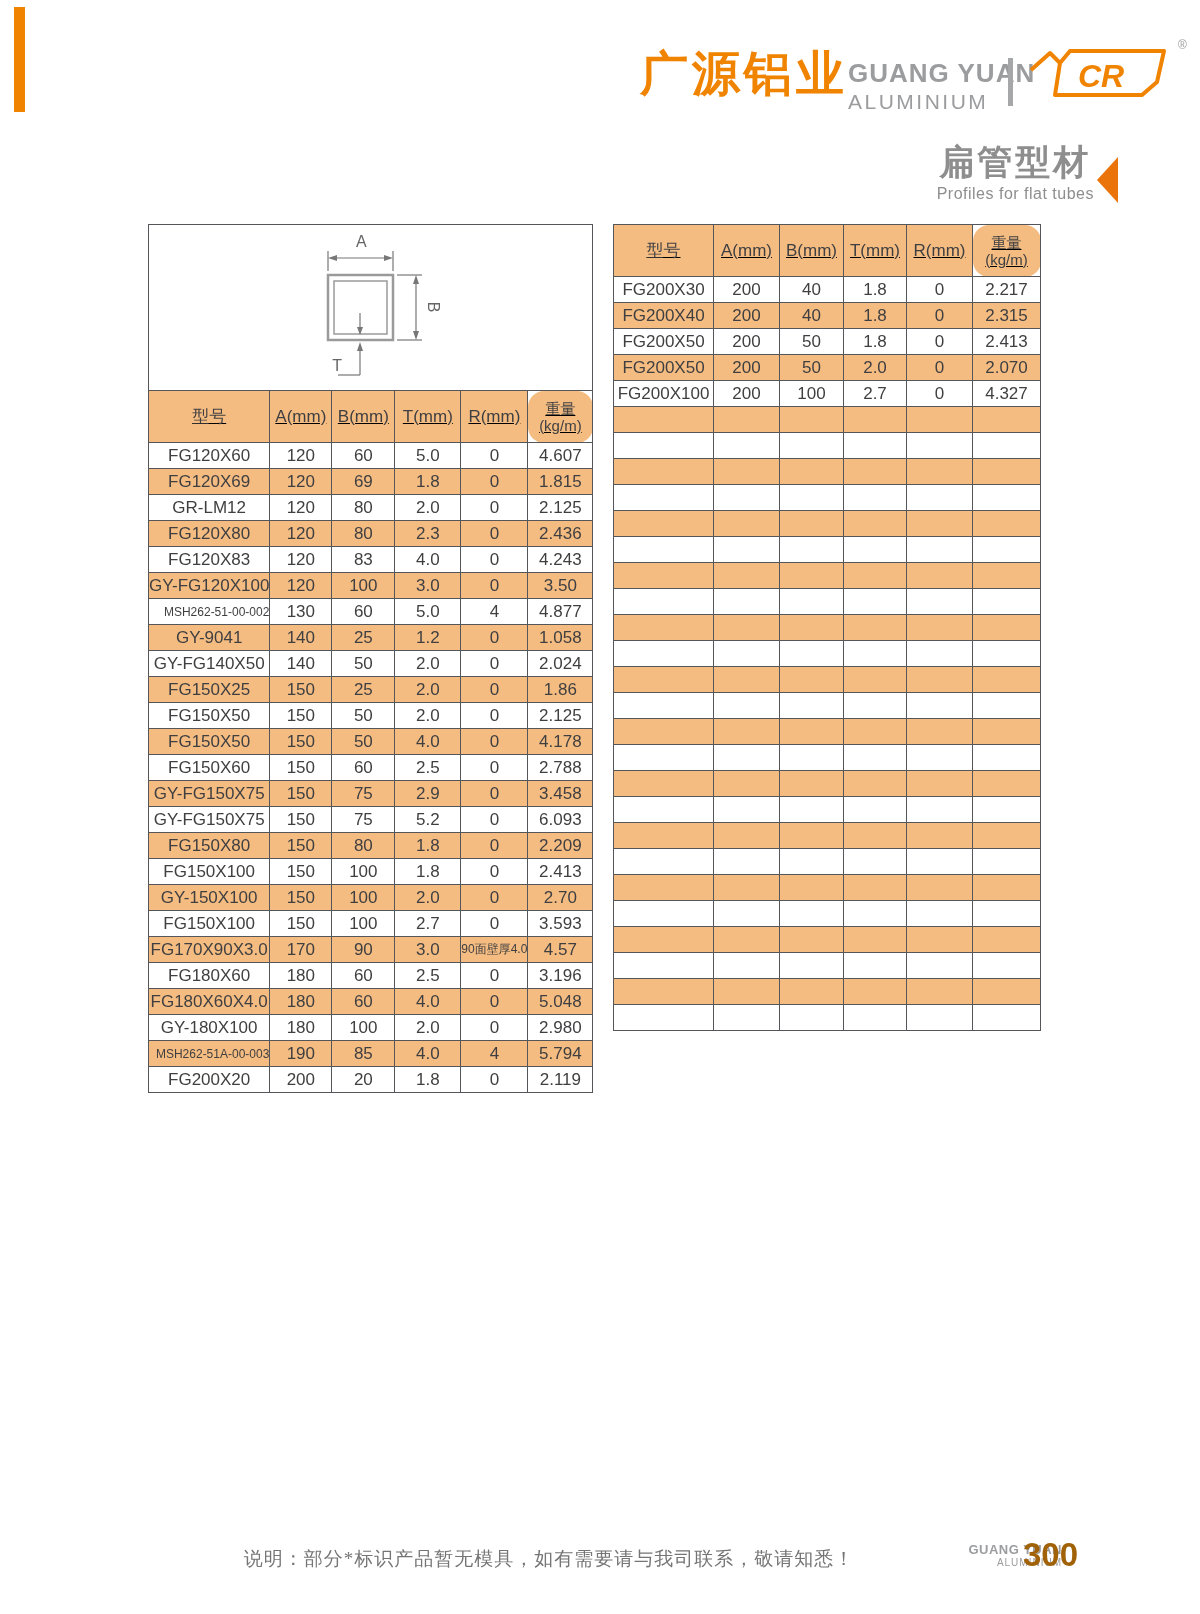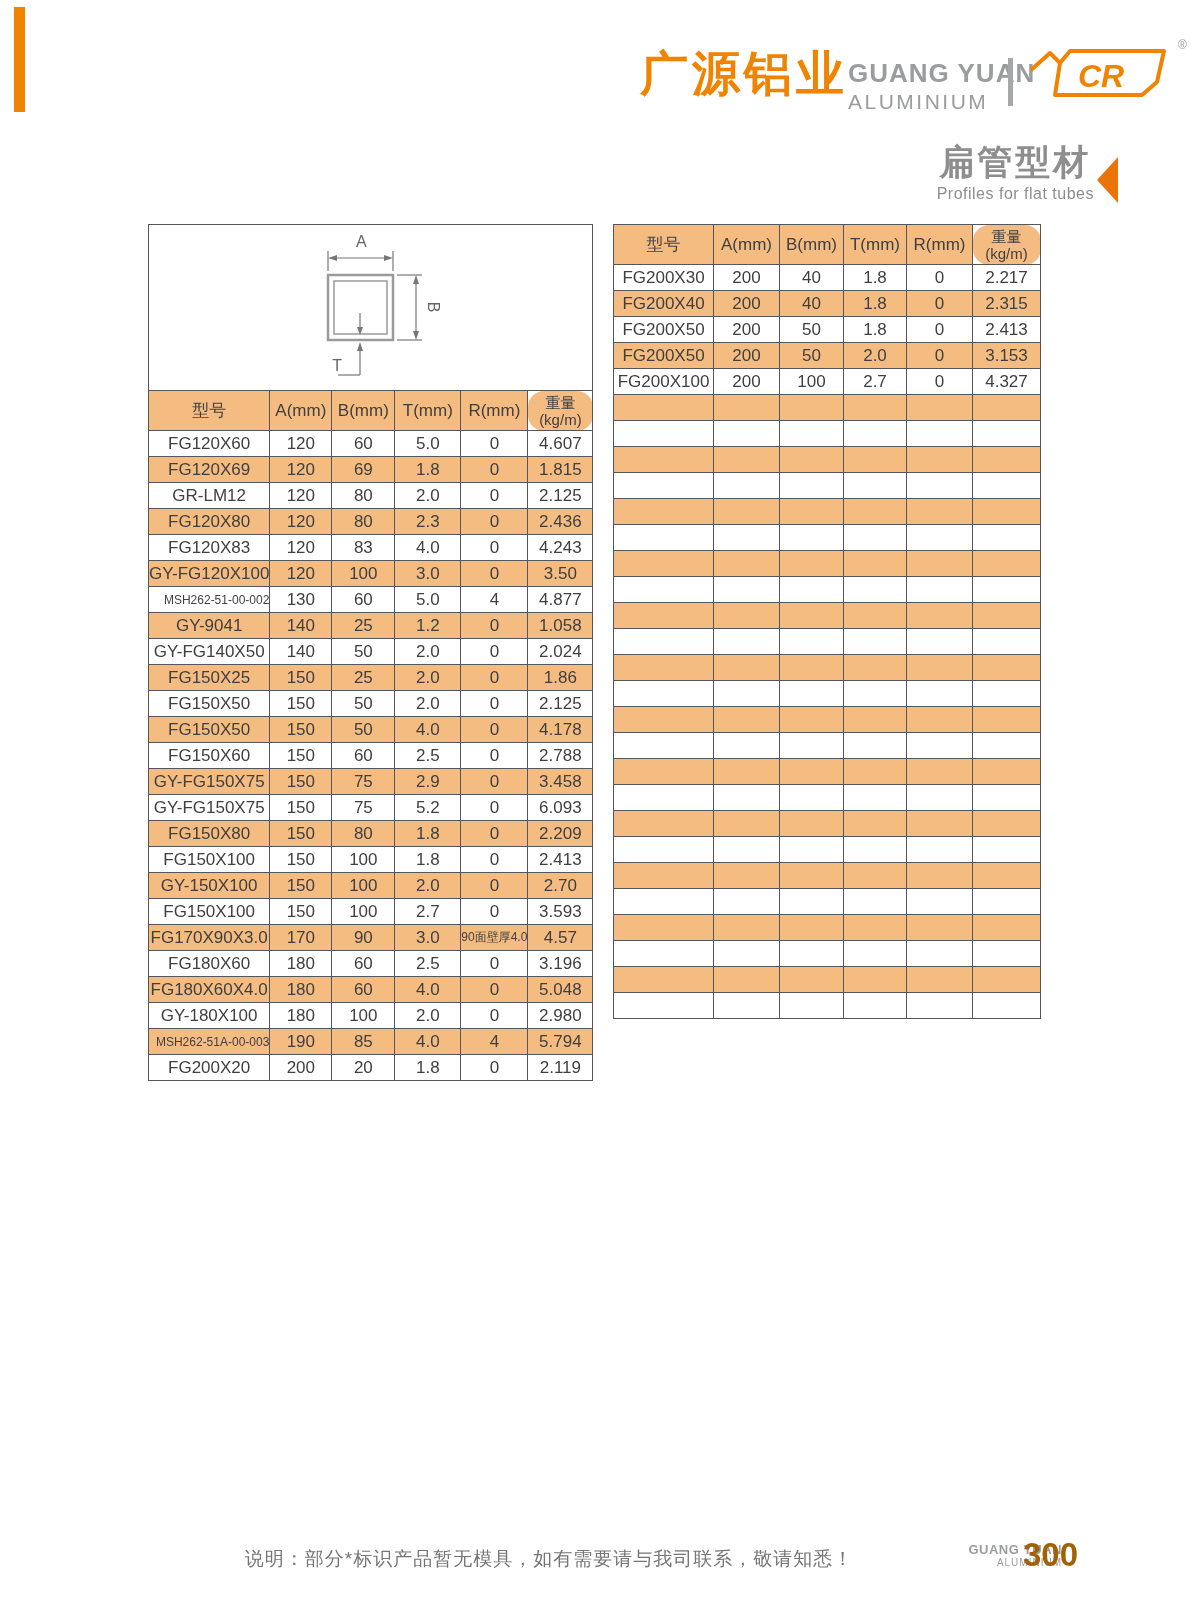--- a/index.html
+++ b/index.html
@@ -34,33 +34,33 @@
 
   
   .tbl { position:absolute; border-collapse:collapse; table-layout:fixed; }
   .tbl-left  { left:148px; top:224px; }
   .tbl-right { left:613px; top:224px; }
   .tbl, .tbl td { border:1.6px solid #55565A; }
   .tbl td {
     text-align:center; vertical-align:middle; font-size:17px; color:#3F3F41;
     padding:0; white-space:nowrap; overflow:hidden;
   }
-  tr.head-row { height:40px; }
+  tr.head-row { height:52px;text-decoration:underline; }
   tr.head-row td { background:#F4BC81; font-size:17px; }
   tr.head-row td.wh { font-size:15px; line-height:17px;border-radius:16px; }
   tr.data-row { height:26px; }
   tr.alt td { background:#F4BC81; }
   td.small { font-size:12px;text-align:right; }
   tr.diagram-row { height:163px; }
   tr.diagram-row td { background:#ffffff; }
 
   
   .footer-note {
     position:absolute; left:0; right:110px; top:1546px; text-align:center;
-    font-size:19px; color:#757575; letter-spacing:1px;
+    font-size:19px; color:#757575; letter-spacing:1px;font-family:Liberation Serif, serif;
   }
   .footer-brand { position:absolute; left:0; top:1543px; width:1062px; text-align:right; color:#9B9C9E; line-height:1; }
   .footer-brand .b1 { font-size:13px; font-weight:bold; letter-spacing:0.5px; }
   .footer-brand .b2 { font-size:10px; letter-spacing:1px; margin-top:2px; }
   .page-number { position:absolute; left:1023px; top:1536px; font-size:33px; font-weight:bold; color:#a16207; }
 </style>
 </head>
 <body>
 
 <div class="page">
@@ -382,21 +382,21 @@
           <td>1.8</td>
           <td>0</td>
           <td>2.413</td>
         </tr>
         <tr class="data-row alt">
           <td>FG200X50</td>
           <td>200</td>
           <td>50</td>
           <td>2.0</td>
           <td>0</td>
-          <td>3.153</td>
+          <td>2.070</td>
         </tr>
         <tr class="data-row">
           <td>FG200X100</td>
           <td>200</td>
           <td>100</td>
           <td>2.7</td>
           <td>0</td>
           <td>4.327</td>
         </tr>
         <tr class="data-row alt">

